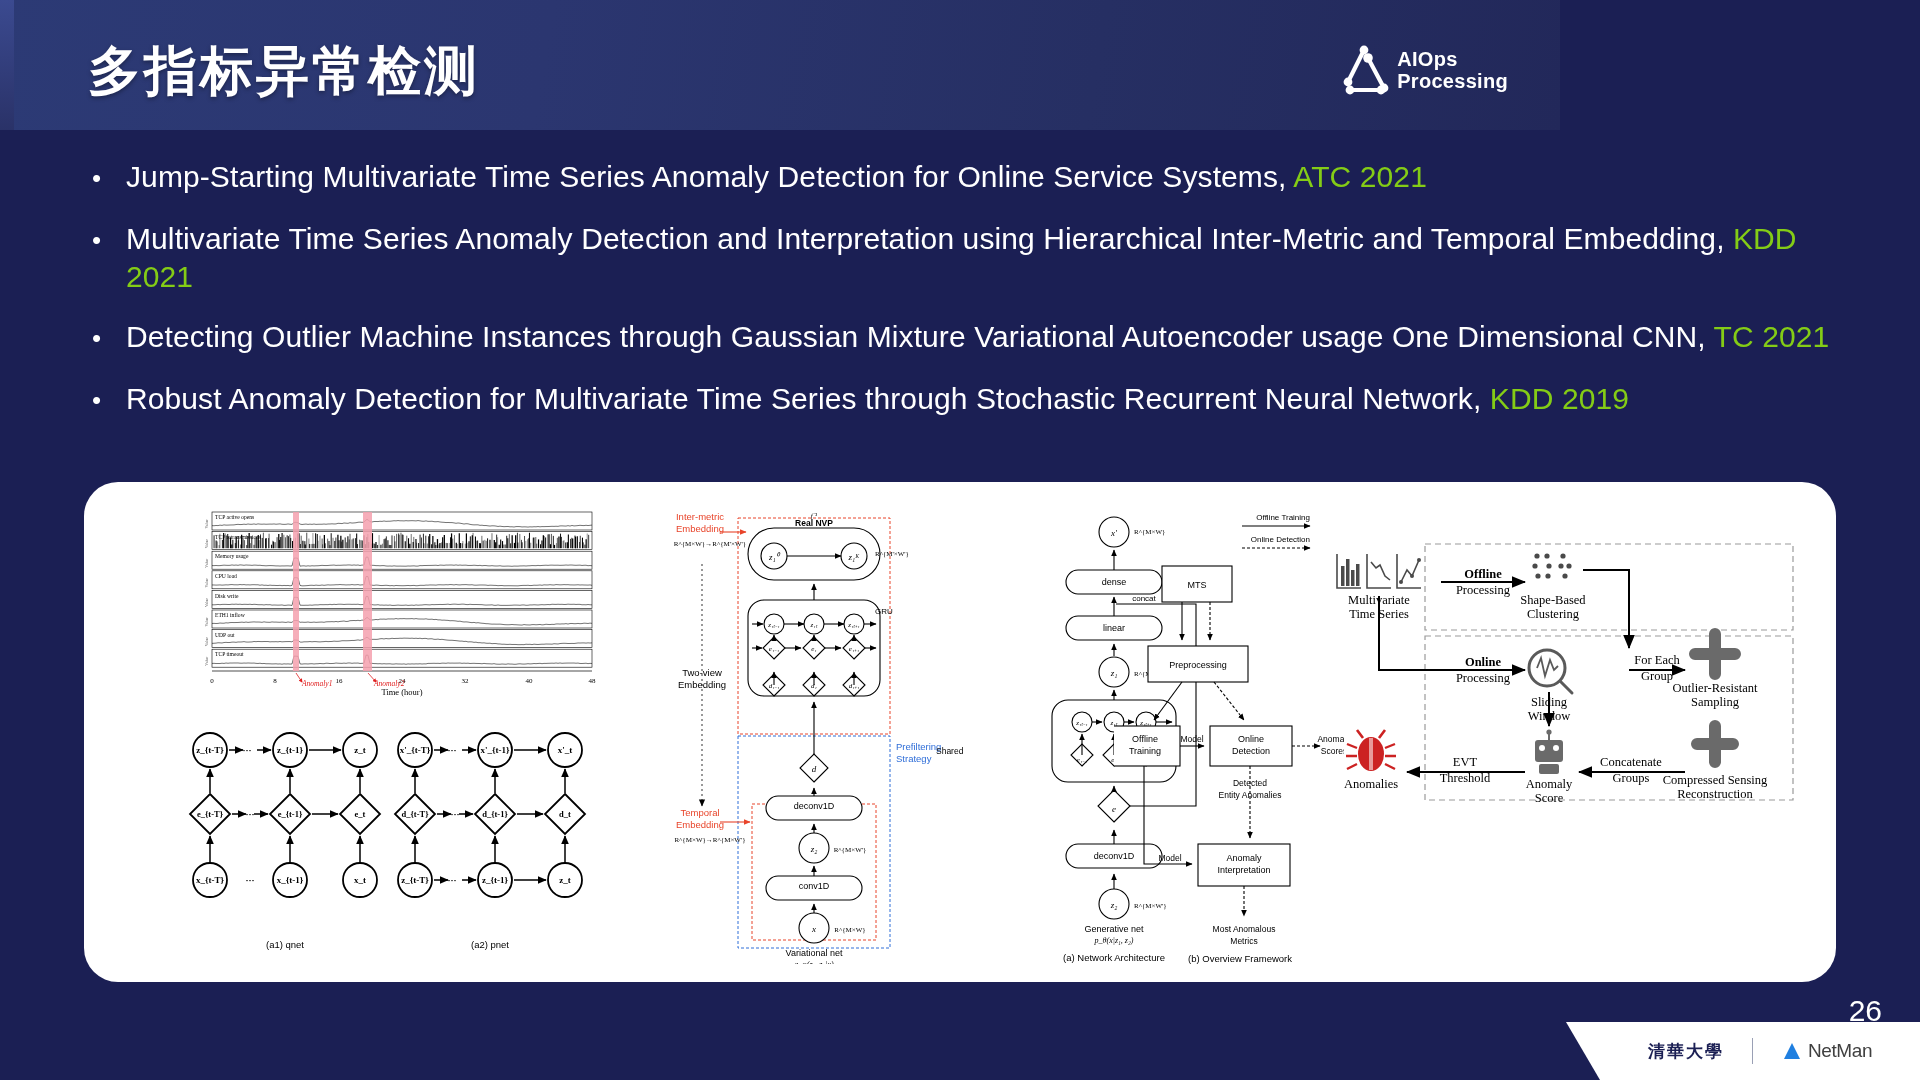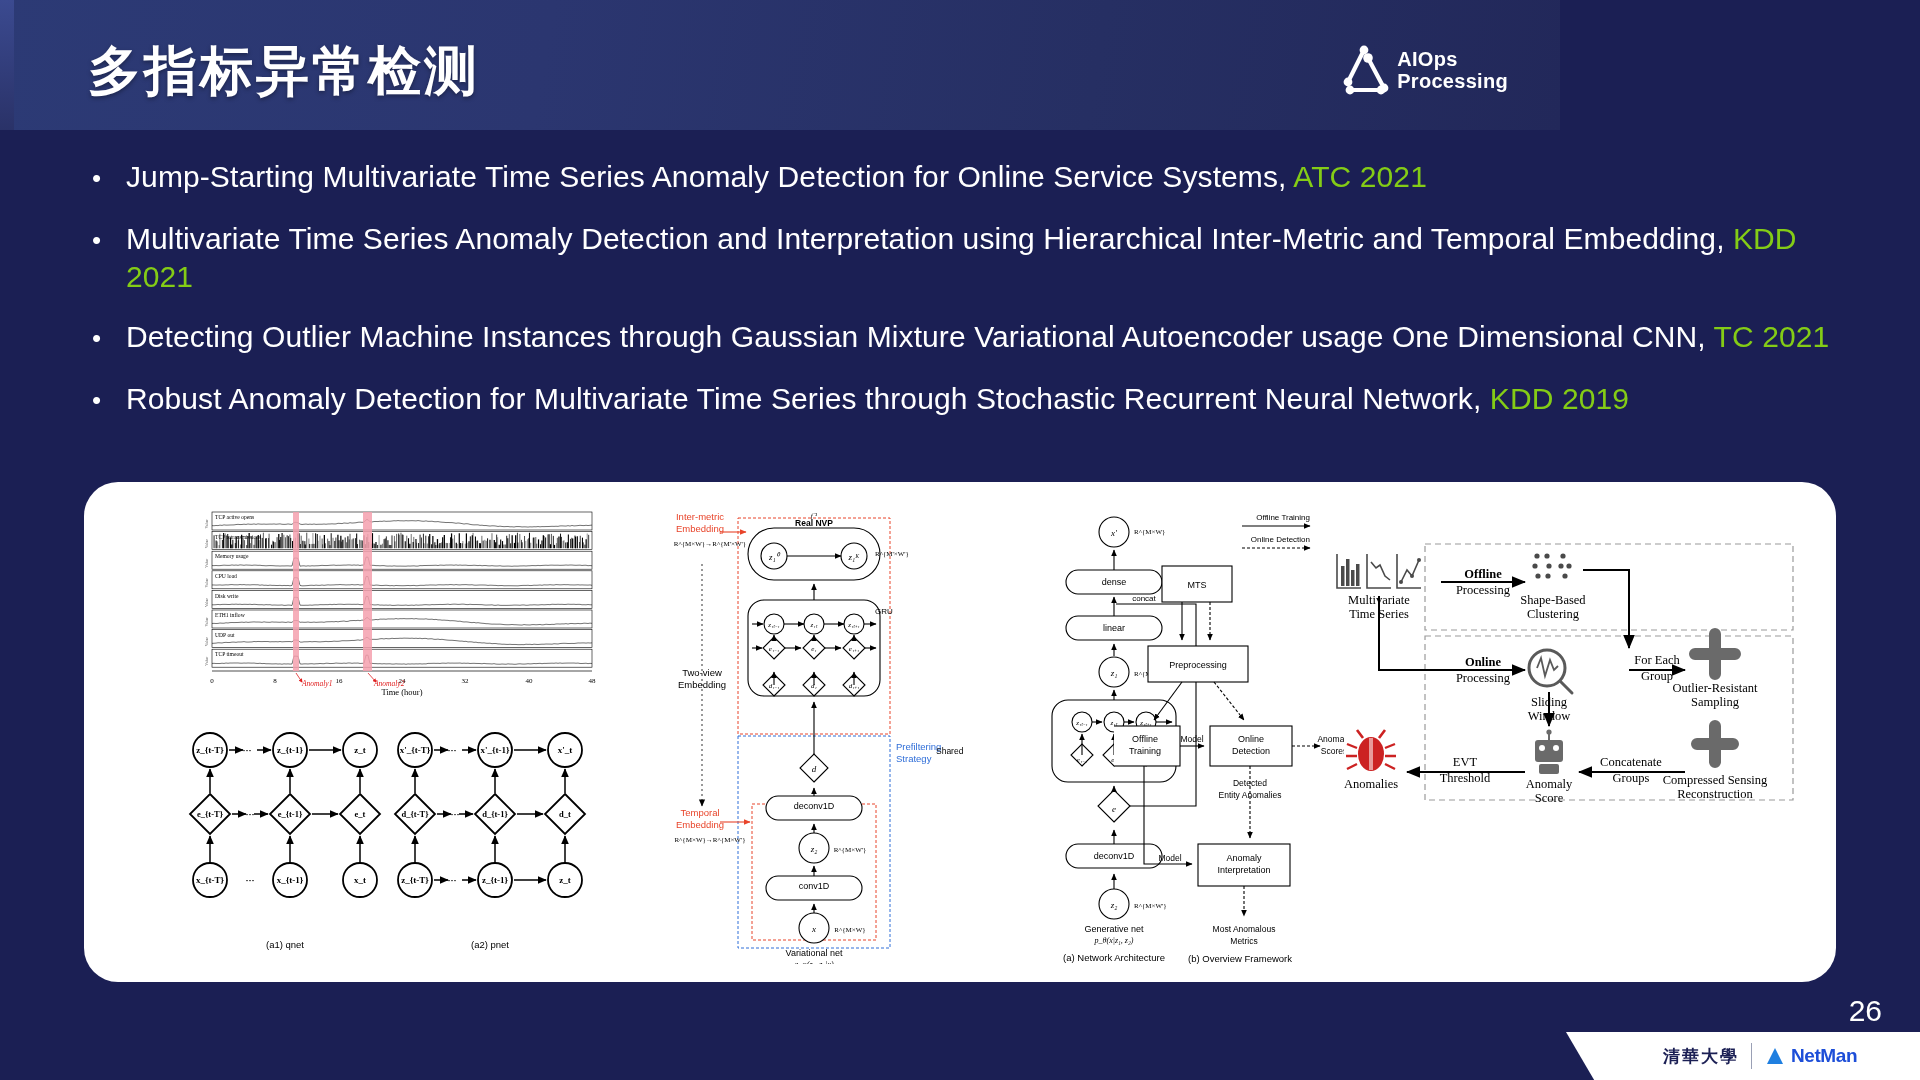--- a/index.html
+++ b/index.html
@@ -54,34 +54,34 @@
     overflow: hidden;
   }
   svg.fig { position: absolute; }
   
   #page-number {
     position: absolute; right: 38px; bottom: 52px;
     color: #ffffff; font-size: 30px; margin-left: 47px;
   }
   #footer-bar {
     position: absolute; right: 0; bottom: 0;
-    width: 320px; height: 48px;
+    width: 320px; height: 58px;
     background: #ffffff;
-    display: flex; align-items: center; justify-content: center; gap: 12px;
+    display: flex; align-items: center; justify-content: center; gap: 28px;
   }
   #footer-bar::before {
     content: ""; position: absolute; left: -34px; top: 0;
     border-style: solid; border-width: 0 34px 58px 0;
     border-color: transparent #ffffff transparent transparent;
   }
   #thu-logo { font-size: 17px; color: #1b1f54; font-weight: bold; letter-spacing: 2px; font-family: "DejaVu Sans", sans-serif; }
   #footer-sep { width: 1px; height: 26px; background: #9aa0b5; }
   #netman-logo { display: flex; align-items: center; gap: 5px; }
   #netman-mark { width: 22px; height: 22px; }
-  #netman-text { font-size: 19px; font-weight: bold; color: #1d4ed8; letter-spacing: -.4px; }
+  #netman-text { font-size: 19px; font-weight: normal; color: #404040; letter-spacing: -.4px; }
 </style>
 </head>
 <body>
 
 <div id="slide">
 
   <div id="header">
     <div id="header-accent"></div>
     <div id="page-title">多指标异常检测</div>
 

